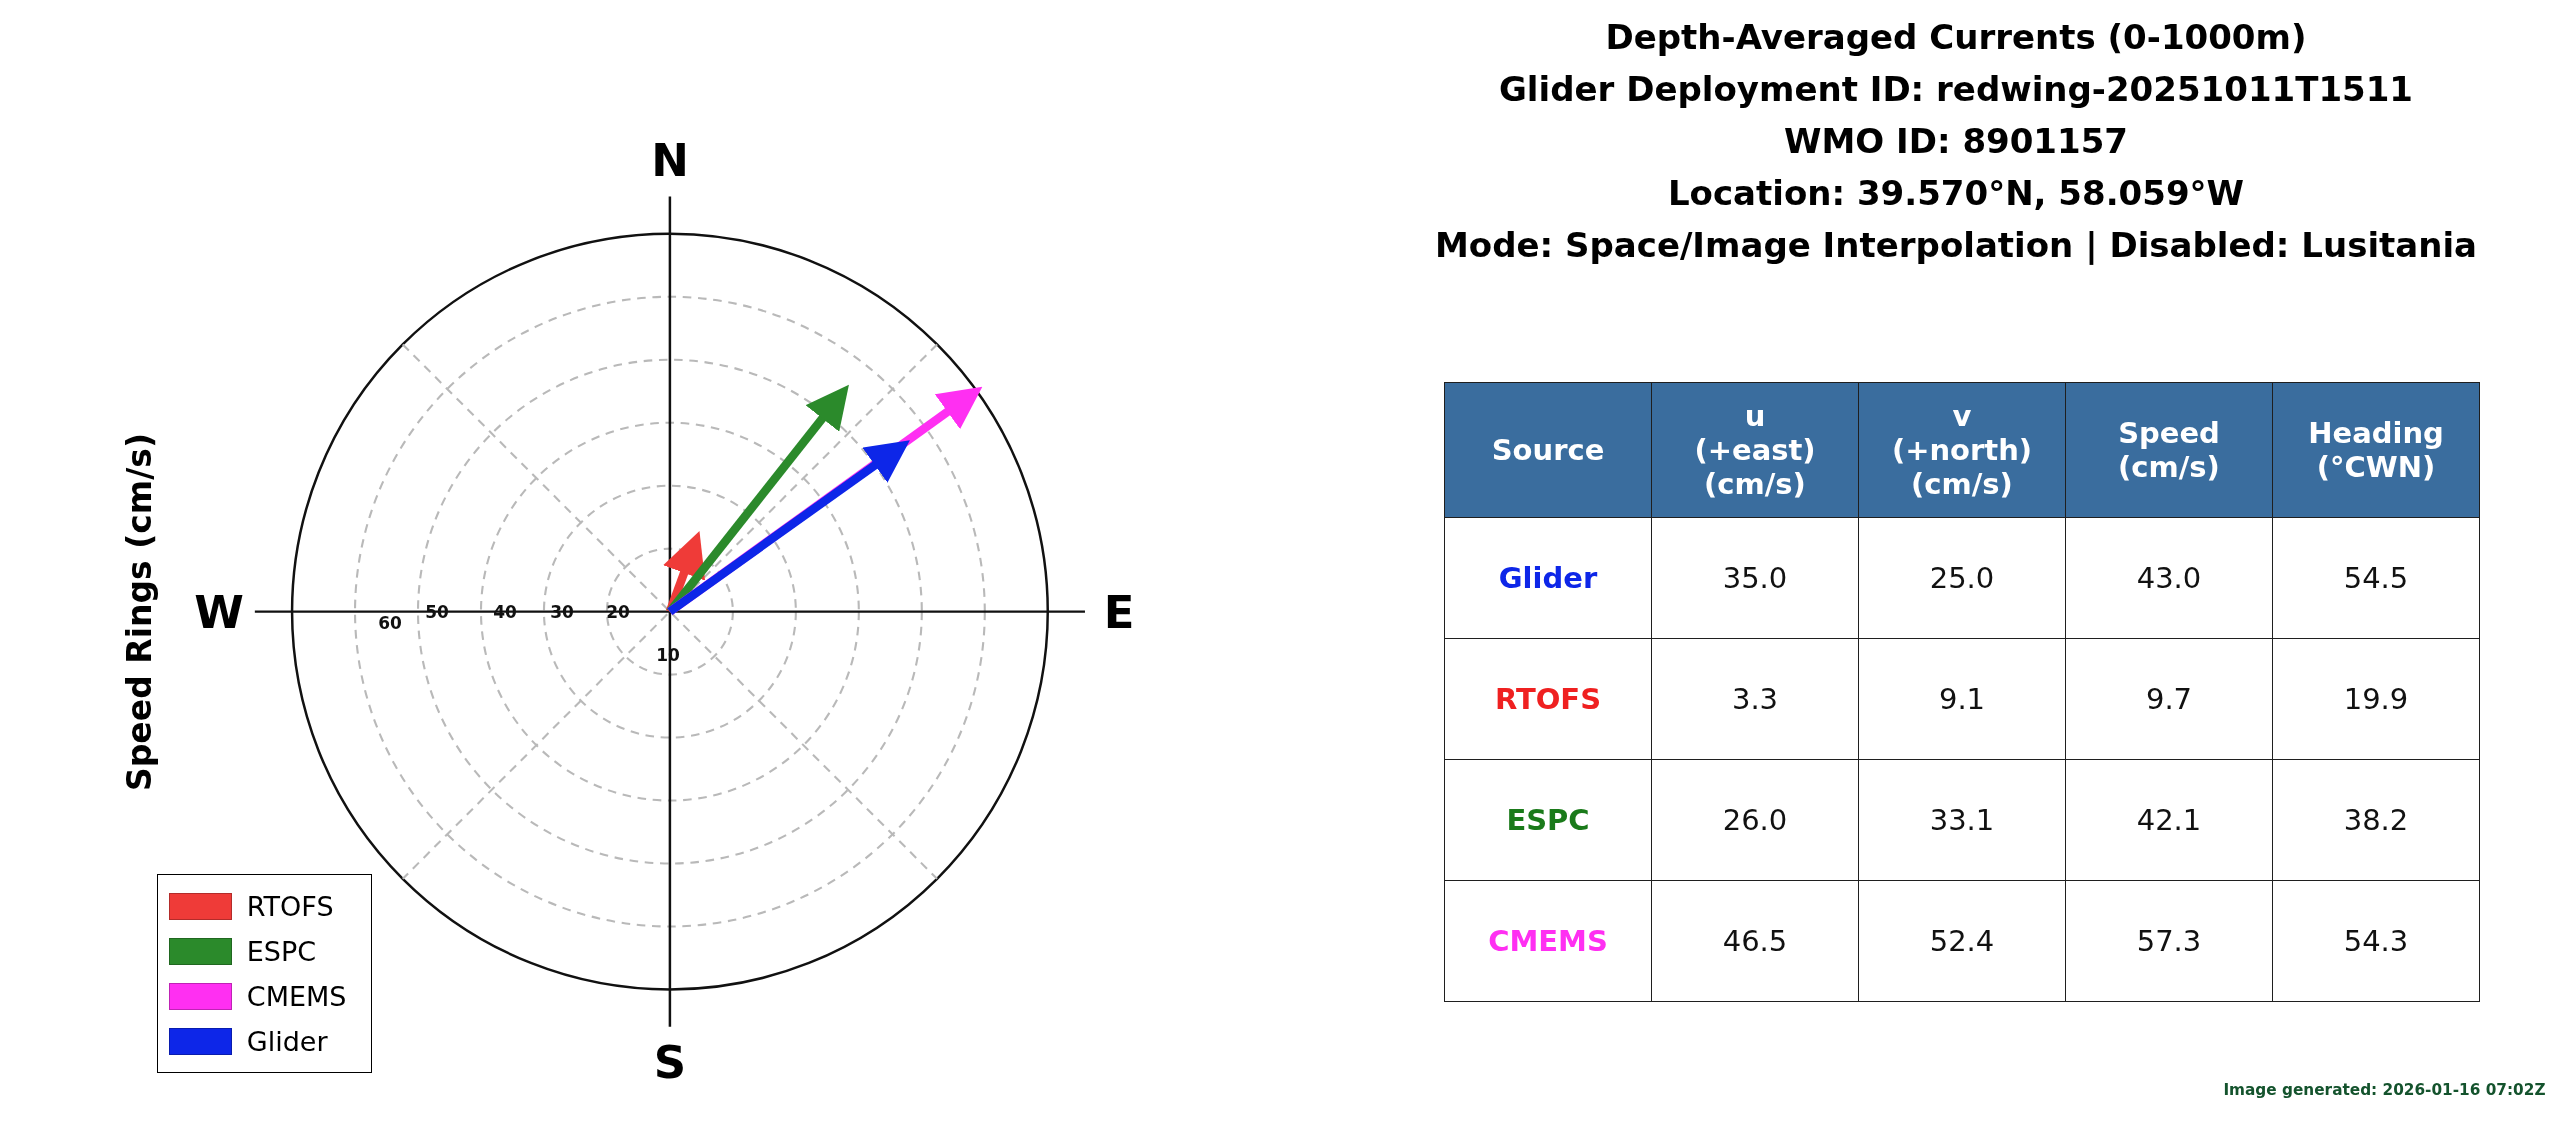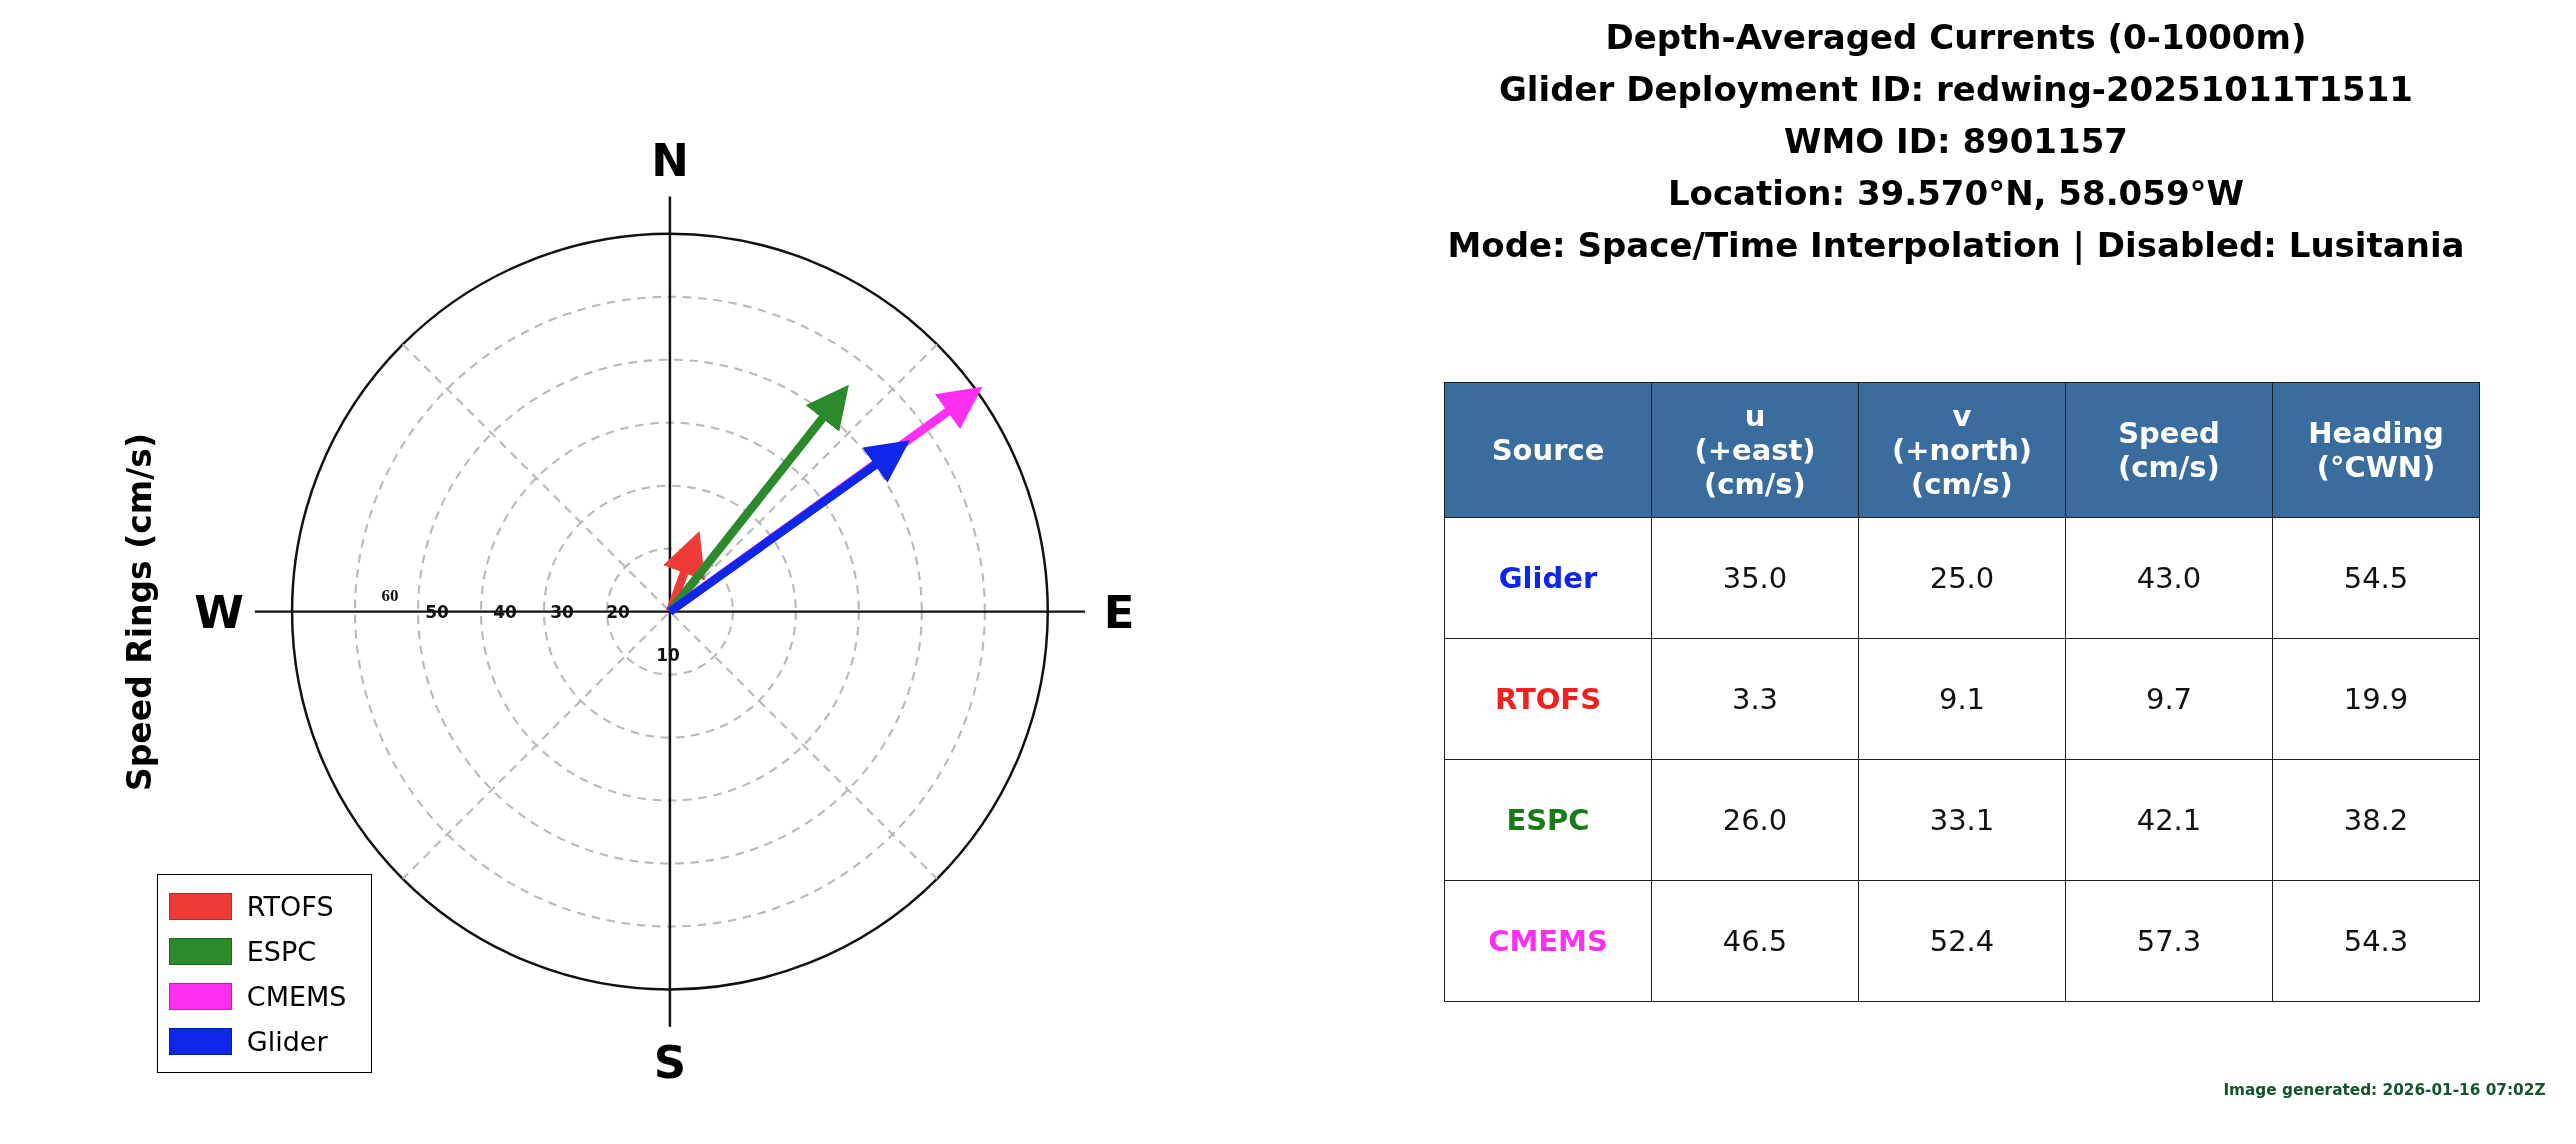--- a/index.html
+++ b/index.html
@@ -227,21 +227,21 @@
         <line x1="702" y1="641" x2="933" y2="476" stroke="#0d26e8" stroke-width="9" marker-end="url(#ah-glider)"></line>
       </svg>
 
       <div class="compass-label" id="label-n">N</div>
       <div class="compass-label" id="label-s">S</div>
       <div class="compass-label" id="label-w">W</div>
       <div class="compass-label" id="label-e">E</div>
 
       <div id="ylabel">Speed Rings (cm/s)</div>
 
-      <div class="ring-tick" style="left:390px; top:596px;font-family:Liberation Serif, serif;">60</div>
+      <div class="ring-tick" style="left:390px; top:623px;">60</div>
       <div class="ring-tick" style="left:437px; top:612px;">50</div>
       <div class="ring-tick" style="left:505px; top:612px;">40</div>
       <div class="ring-tick" style="left:562px; top:612px;">30</div>
       <div class="ring-tick" style="left:618px; top:612px;">20</div>
       <div class="ring-tick" style="left:668px; top:612px;margin-top:43px;">10</div>
 
       <div id="legend">
         <div class="legend-row">
           <span class="legend-swatch" style="background:#ef3b38;"></span>
           <span class="legend-text">RTOFS</span>
@@ -263,21 +263,21 @@
     </div>
   </div>
 
   <div id="right-panel">
 
     <div id="title-block">
       <div class="title-line">Depth-Averaged Currents (0-1000m)</div>
       <div class="title-line">Glider Deployment ID: redwing-20251011T1511</div>
       <div class="title-line">WMO ID: 8901157</div>
       <div class="title-line">Location: 39.570°N, 58.059°W</div>
-      <div class="title-line">Mode: Space/Time Interpolation | Disabled: Lusitania</div>
+      <div class="title-line">Mode: Space/Image Interpolation | Disabled: Lusitania</div>
     </div>
 
     <div id="table-wrap">
       <table class="data-table">
         <colgroup>
           <col class="col-source">
             <col class="col-u">
             <col class="col-v">
             <col class="col-speed">
             <col class="col-head">

